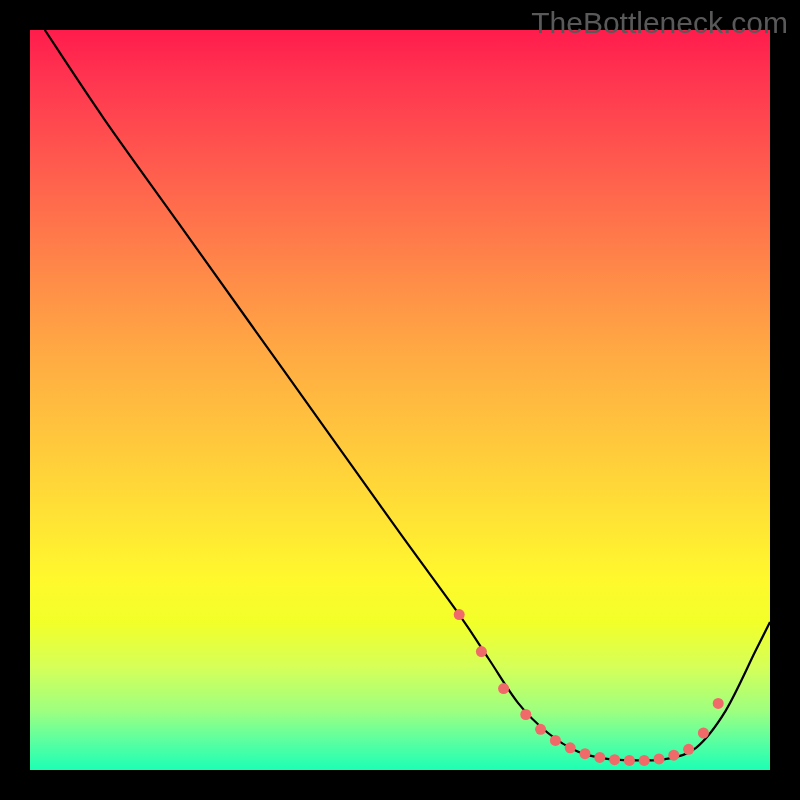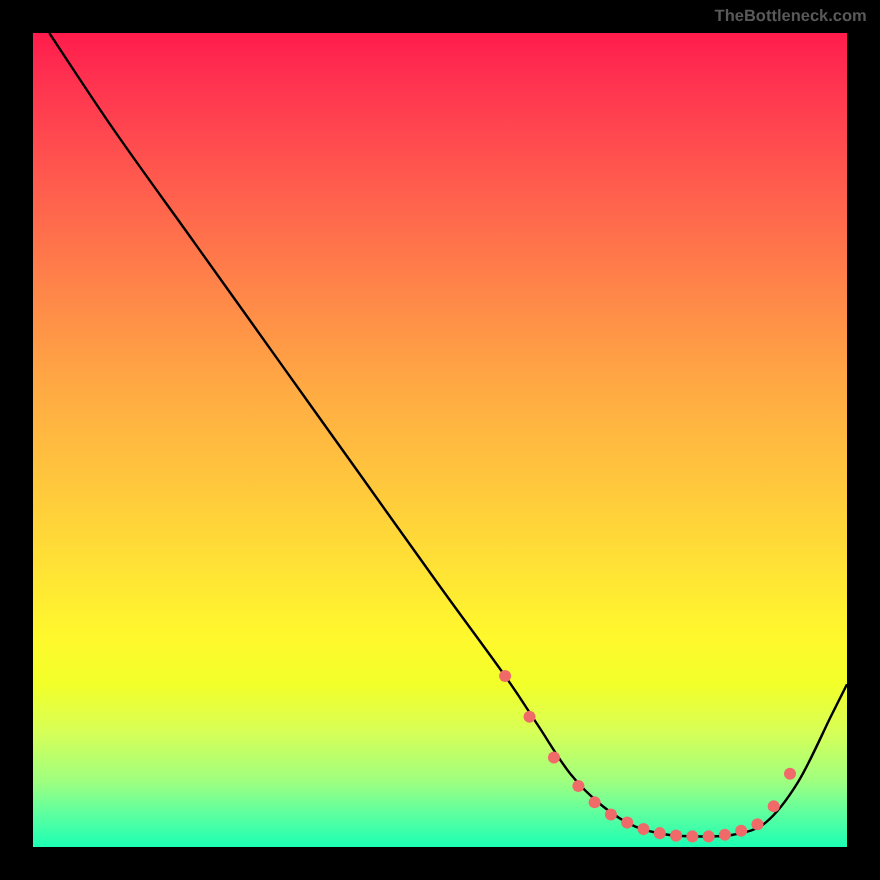--- a/index.html
+++ b/index.html
@@ -9,22 +9,22 @@
     background: #000;
     font-family: Arial, Helvetica, sans-serif;
     position: relative;
     overflow: hidden;
   }
   .watermark {
     position: absolute;
     top: 6px;
     right: 12px;
     color: #595959;
-    font-size: 15px;
-    font-weight: 700;
+    font-size: 30px;
+    font-weight: 400;
     z-index: 10;
   }
   .plot-area {
     position: absolute;
     left: 30px;
     top: 30px;
     width: 740px;
     height: 740px;
     background: linear-gradient(
       to bottom,

